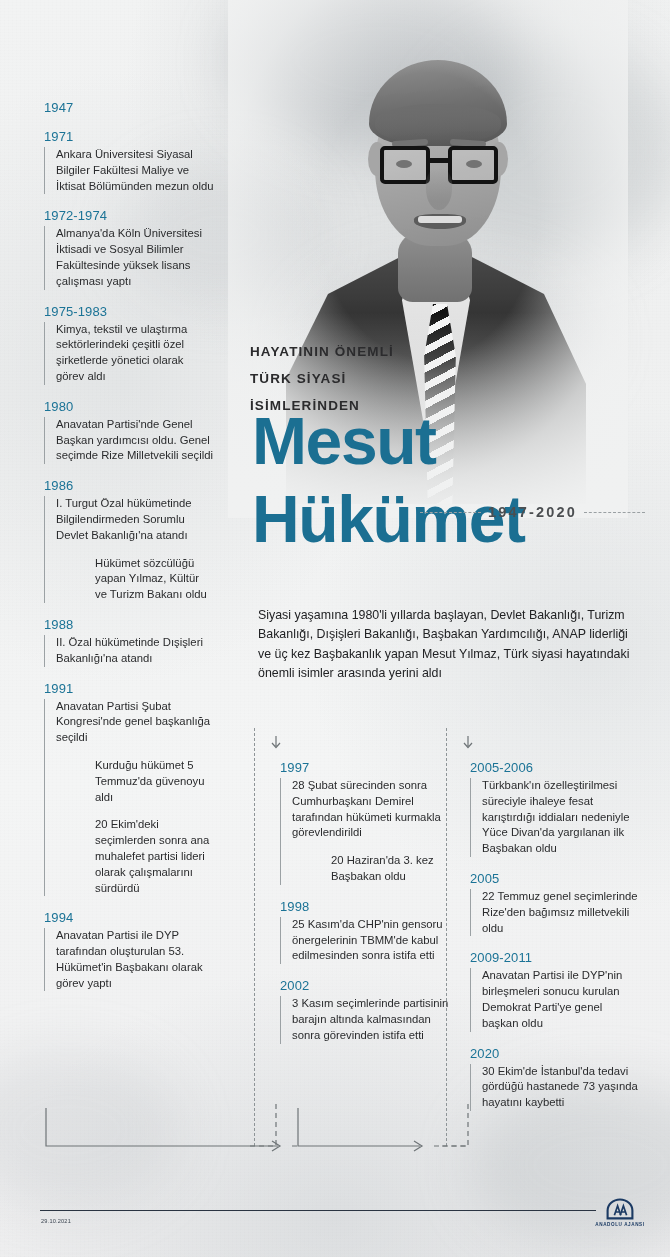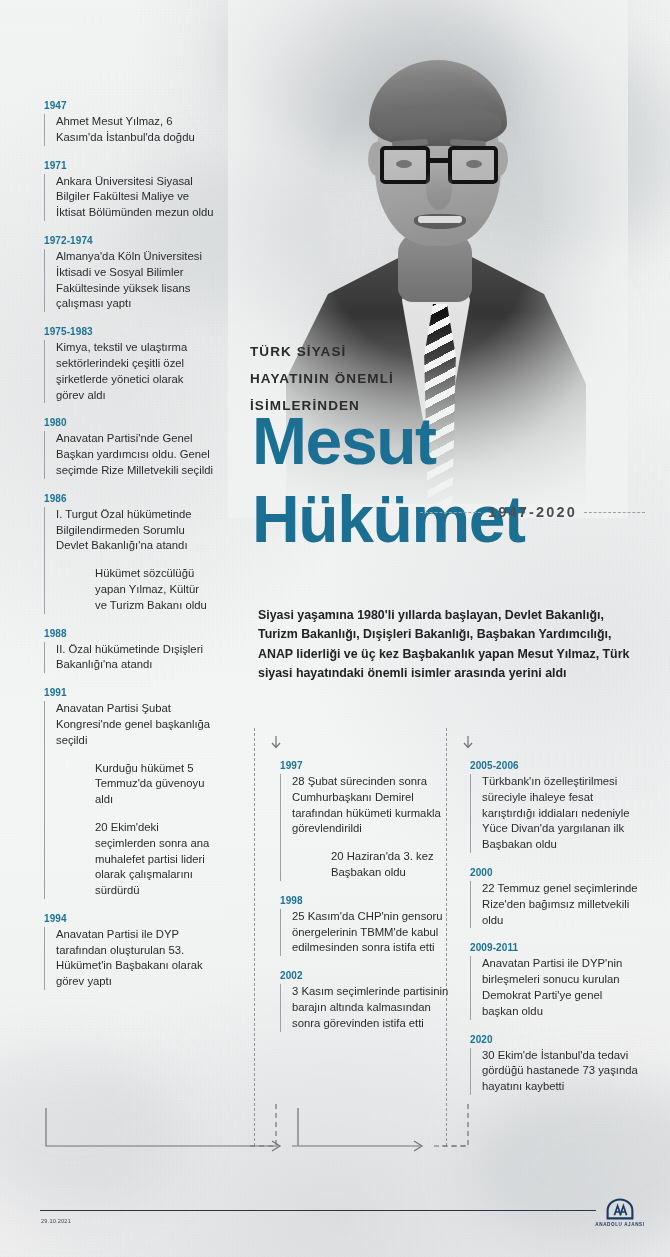--- a/index.html
+++ b/index.html
@@ -218,39 +218,39 @@
     color: #4b4e51;
     white-space: nowrap;
   }
 
   .lede {
     position: absolute;
     left: 258px; top: 606px;
     width: 385px;
     font-size: 12.4px;
     line-height: 19.4px;
-    font-weight: 700;
+    font-weight: 400;
     color: #212224;
   }
 
   
   .col {
     position: absolute;
     width: 170px;
   }
   .col-1 { left: 44px;  top: 100px; }
   .col-2 { left: 280px; top: 760px; }
   .col-3 { left: 470px; top: 760px; }
 
   .entry { position: relative; margin-bottom: 14px; }
   .entry:last-child { margin-bottom: 0; }
 
   .yr {
-    font-size: 10px;
-    font-weight: 700;
+    font-size: 13px;
+    font-weight: 400;
     color: #1b7396;
     letter-spacing: 0.1px;
     margin-bottom: 3px;
   }
   .body {
     position: relative;
     padding-left: 11px;
     border-left: 1.6px solid #9ba1a4;
   }
   .para {
@@ -346,22 +346,22 @@
         <div class="p-lens r"></div>
       </div>
       <div class="p-nose"></div>
       <div class="p-mouth"></div>
       <div class="p-teeth"></div>
     </div>
     <div class="p-fade"></div>
   </div>
 
   <div class="kicker">
+    <div>HAYATININ ÖNEMLİ</div>
     <div>TÜRK SİYASİ</div>
-    <div>HAYATININ ÖNEMLİ</div>
     <div>İSİMLERİNDEN</div>
   </div>
 
   <div class="bigname">
     <span class="l1">Mesut</span>
     <span class="l2">Hükümet</span>
   </div>
 
   <div class="years-badge">
     <span class="dash"></span>
@@ -394,23 +394,20 @@
   <svg class="elbow" style="left:246px; top:1090px; width:40px; height:80px;" viewBox="0 0 40 80">
     <path d="M4 56 H30 V14" fill="none" stroke="#6e7477" stroke-width="1.2" stroke-dasharray="5 4"></path>
   </svg>
   <svg class="elbow" style="left:438px; top:1090px; width:40px; height:80px;" viewBox="0 0 40 80">
     <path d="M4 56 H30 V14" fill="none" stroke="#6e7477" stroke-width="1.2" stroke-dasharray="5 4"></path>
   </svg>
 
   <div class="col col-1">
     <div class="entry">
       <div class="yr">1947</div>
-      <div class="body">
-        <div class="para">Ahmet Mesut Yılmaz, 6 Kasım'da İstanbul'da doğdu</div>
-      </div>
     </div>
     <div class="entry">
       <div class="yr">1971</div>
       <div class="body">
         <div class="para">Ankara Üniversitesi Siyasal Bilgiler Fakültesi Maliye ve İktisat Bölümünden mezun oldu</div>
       </div>
     </div>
     <div class="entry">
       <div class="yr">1972-1974</div>
       <div class="body">
@@ -481,21 +478,21 @@
   </div>
 
   <div class="col col-3">
     <div class="entry">
       <div class="yr">2005-2006</div>
       <div class="body">
         <div class="para">Türkbank'ın özelleştirilmesi süreciyle ihaleye fesat karıştırdığı iddiaları nedeniyle Yüce Divan'da yargılanan ilk Başbakan oldu</div>
       </div>
     </div>
     <div class="entry">
-      <div class="yr">2000</div>
+      <div class="yr">2005</div>
       <div class="body">
         <div class="para">22 Temmuz genel seçimlerinde Rize'den bağımsız milletvekili oldu</div>
       </div>
     </div>
     <div class="entry">
       <div class="yr">2009-2011</div>
       <div class="body">
         <div class="para">Anavatan Partisi ile DYP'nin birleşmeleri sonucu kurulan Demokrat Parti'ye genel başkan oldu</div>
       </div>
     </div>

